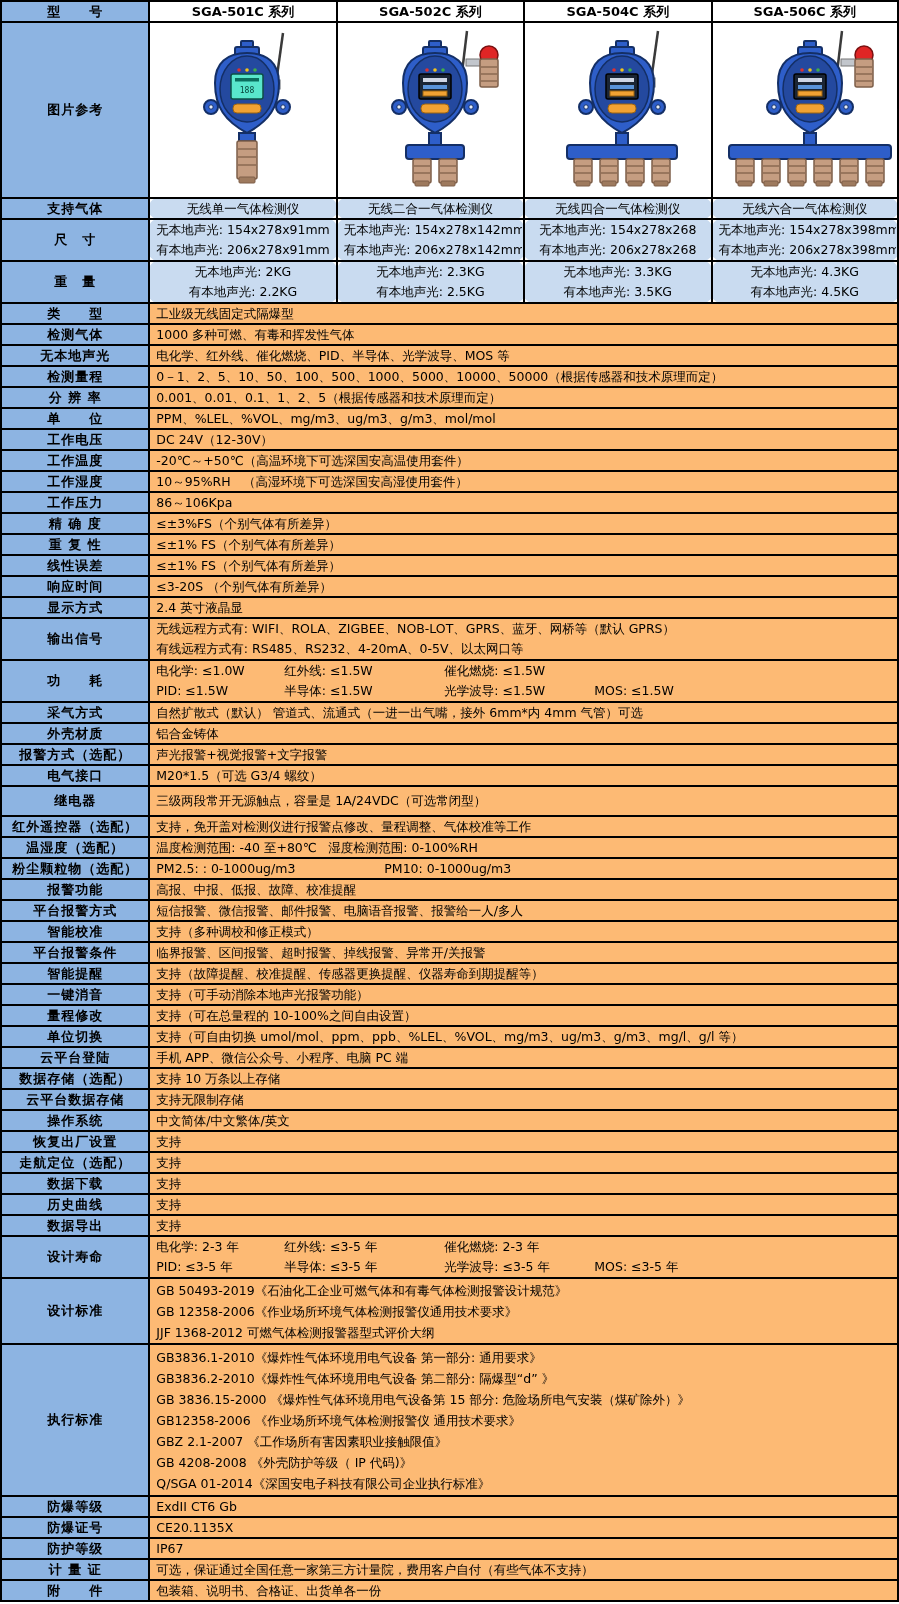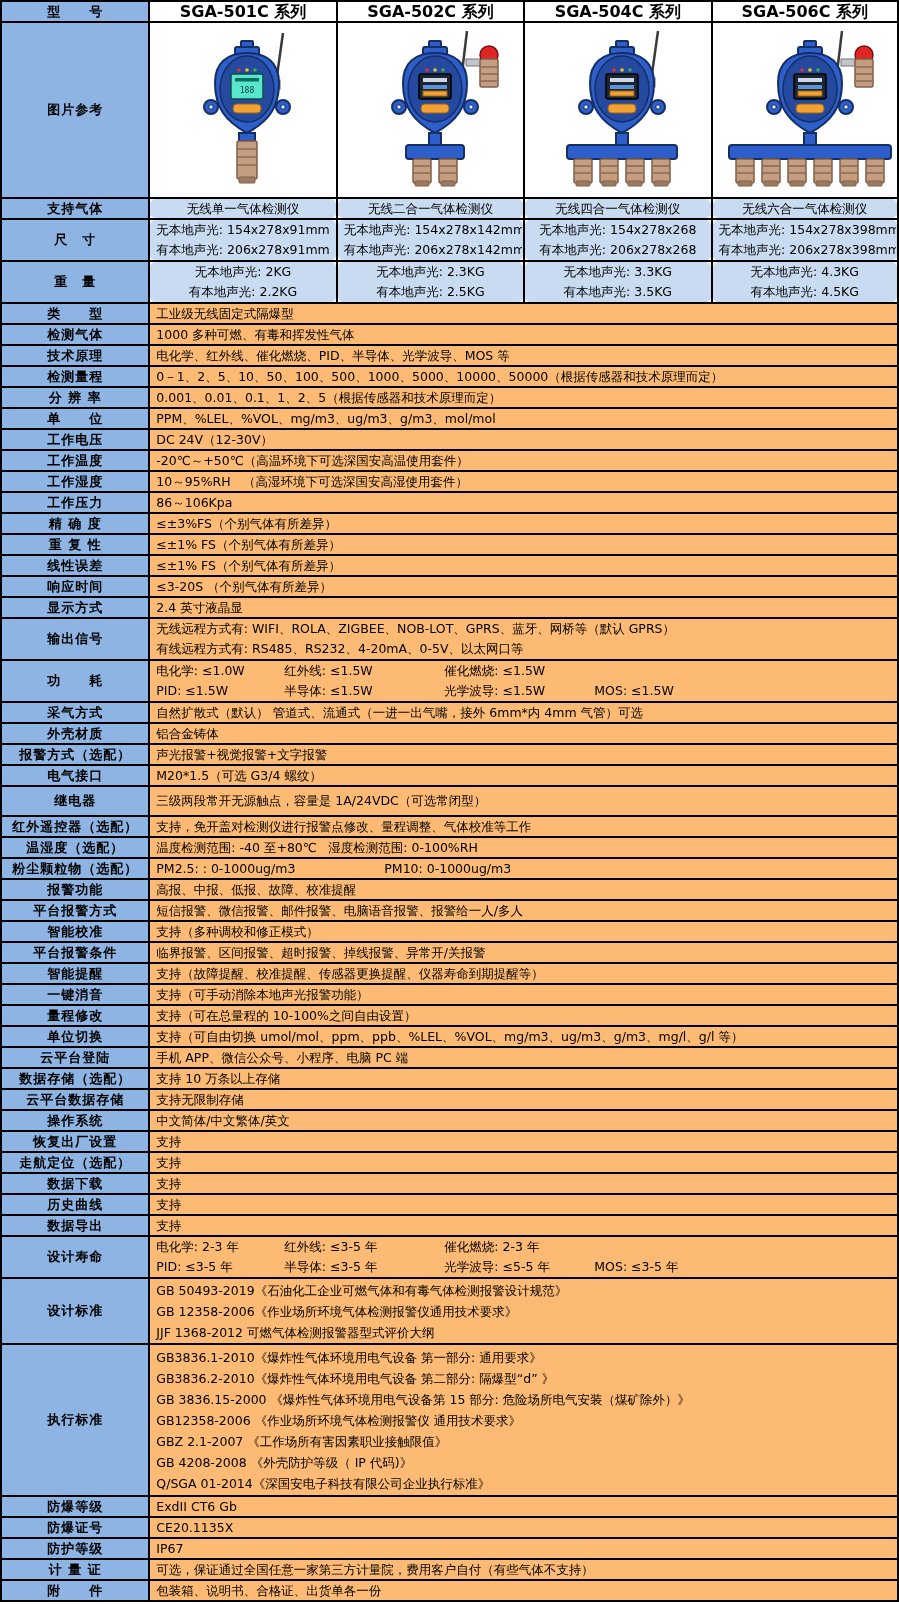--- a/index.html
+++ b/index.html
@@ -2,21 +2,21 @@
 <html><head>
 <meta charset="utf-8">
 <style>
   html,body{margin:0;padding:0;background:#fff;}
   body{width:899px;font-family:"DejaVu Sans","Liberation Sans",sans-serif;color:#000;}
   table.spec{border-collapse:collapse;width:899px;table-layout:fixed;border:2px solid #000;}
   td{border:2px solid #000;padding:0 6px;font-size:12.5px;vertical-align:middle;overflow:hidden;}
   td.lbl{background:#8DB4E2;text-align:center;font-weight:bold;font-size:13px;padding:0 2px;letter-spacing:1px;}
   td.val{background:#fdba74;text-align:left;white-space:nowrap;}
   td.valc{background:#C9DBF0;text-align:center;white-space:nowrap;border-radius:9px;}
-  td.hdr{background:#fff;text-align:center;font-weight:bold;font-size:16px;white-space:nowrap;}
+  td.hdr{background:#fff;text-align:center;font-weight:bold;font-size:13px;white-space:nowrap;}
   td.img{background:#fff;text-align:center;padding:2px 9px;}
   tr.r19 td{height:19px;line-height:19px;}
   tr.r28 td{height:28px;line-height:28px;}
   tr.r40 td{height:40px;}
   tr.r64 td{height:64px;}
   tr.r150 td{height:150px;}
   tr.r170 td{height:170px;}
   .ln{display:block;line-height:20px;white-space:nowrap;}
   .ln3{display:block;line-height:21px;white-space:nowrap;}
   .seg-th{display:inline-block;width:172px;}
@@ -280,21 +280,21 @@
 
 <tr class="r19">
         <td class="lbl">类　　型</td>
         <td class="val" colspan="4">工业级无线固定式隔爆型</td>
       </tr>
 <tr class="r19">
         <td class="lbl">检测气体</td>
         <td class="val" colspan="4">1000 多种可燃、有毒和挥发性气体</td>
       </tr>
 <tr class="r19">
-        <td class="lbl">技术原理</td>
+        <td class="lbl">无本地声光</td>
         <td class="val" colspan="4">电化学、红外线、催化燃烧、PID、半导体、光学波导、MOS 等</td>
       </tr>
 <tr class="r19">
         <td class="lbl">检测量程</td>
         <td class="val" colspan="4">0－1、2、5、10、50、100、500、1000、5000、10000、50000（根据传感器和技术原理而定）</td>
       </tr>
 <tr class="r19">
         <td class="lbl">分 辨 率</td>
         <td class="val" colspan="4">0.001、0.01、0.1、1、2、5（根据传感器和技术原理而定）</td>
       </tr>
@@ -456,21 +456,21 @@
       </tr>
 <tr class="r19">
         <td class="lbl">数据导出</td>
         <td class="val" colspan="4">支持</td>
       </tr>
 
 <tr class="r40">
   <td class="lbl">设计寿命</td>
   <td class="val" colspan="4">
     <span class="ln"><span class="gc1">电化学: 2-3 年</span><span class="gc2">红外线: ≤3-5 年</span><span class="gc3">催化燃烧: 2-3 年</span></span>
-    <span class="ln"><span class="gc1">PID: ≤3-5 年</span><span class="gc2">半导体: ≤3-5 年</span><span class="gc3">光学波导: ≤5-5 年</span><span class="gc4">MOS: ≤3-5 年</span></span>
+    <span class="ln"><span class="gc1">PID: ≤3-5 年</span><span class="gc2">半导体: ≤3-5 年</span><span class="gc3">光学波导: ≤3-5 年</span><span class="gc4">MOS: ≤3-5 年</span></span>
   </td>
 </tr>
 
 <tr class="r64">
   <td class="lbl">设计标准</td>
   <td class="val" colspan="4">
     <span class="ln3">GB 50493-2019《石油化工企业可燃气体和有毒气体检测报警设计规范》</span>
     <span class="ln3">GB 12358-2006《作业场所环境气体检测报警仪通用技术要求》</span>
     <span class="ln3">JJF 1368-2012 可燃气体检测报警器型式评价大纲</span>
   </td>

